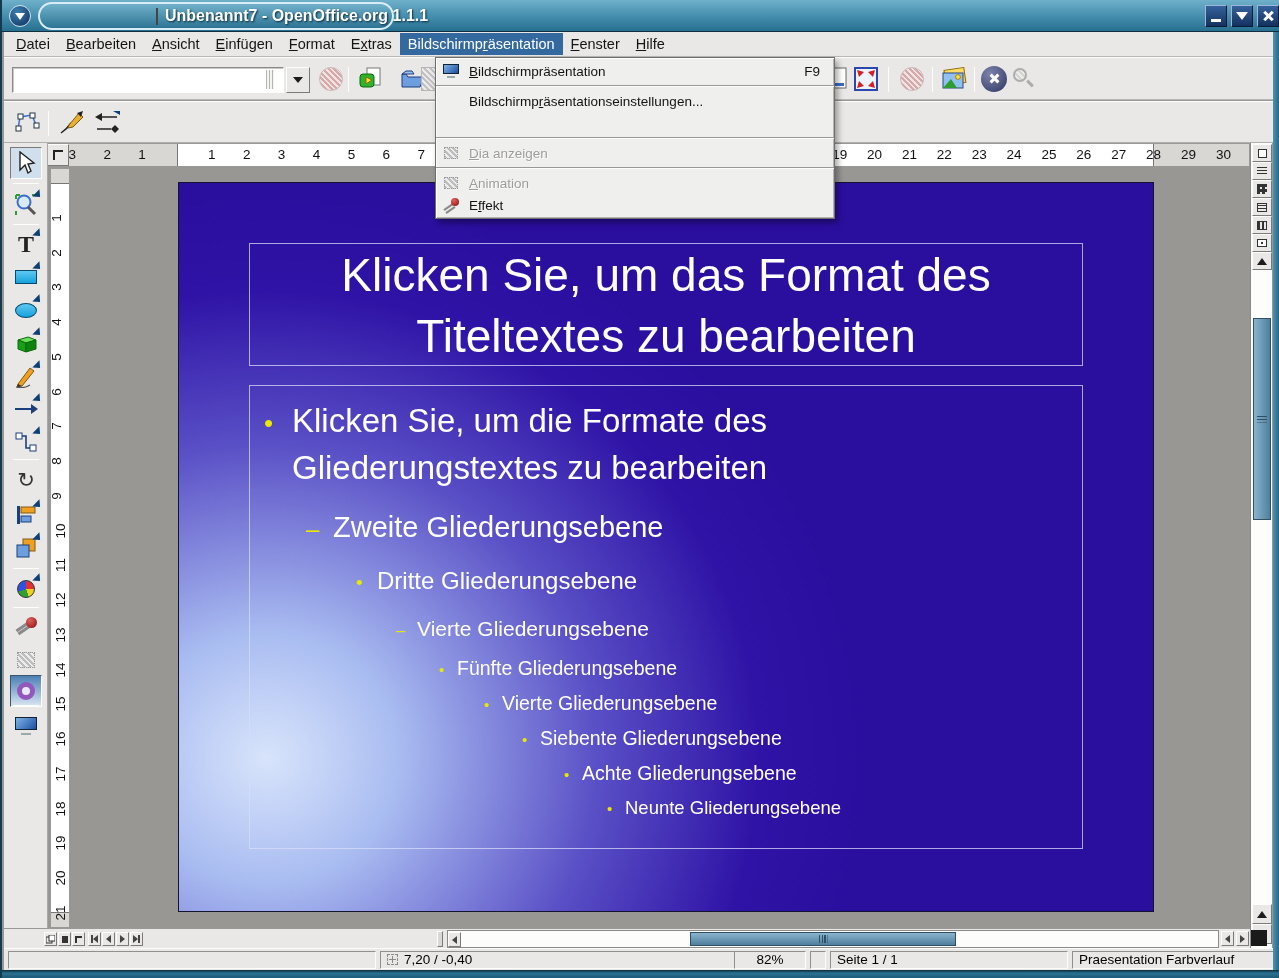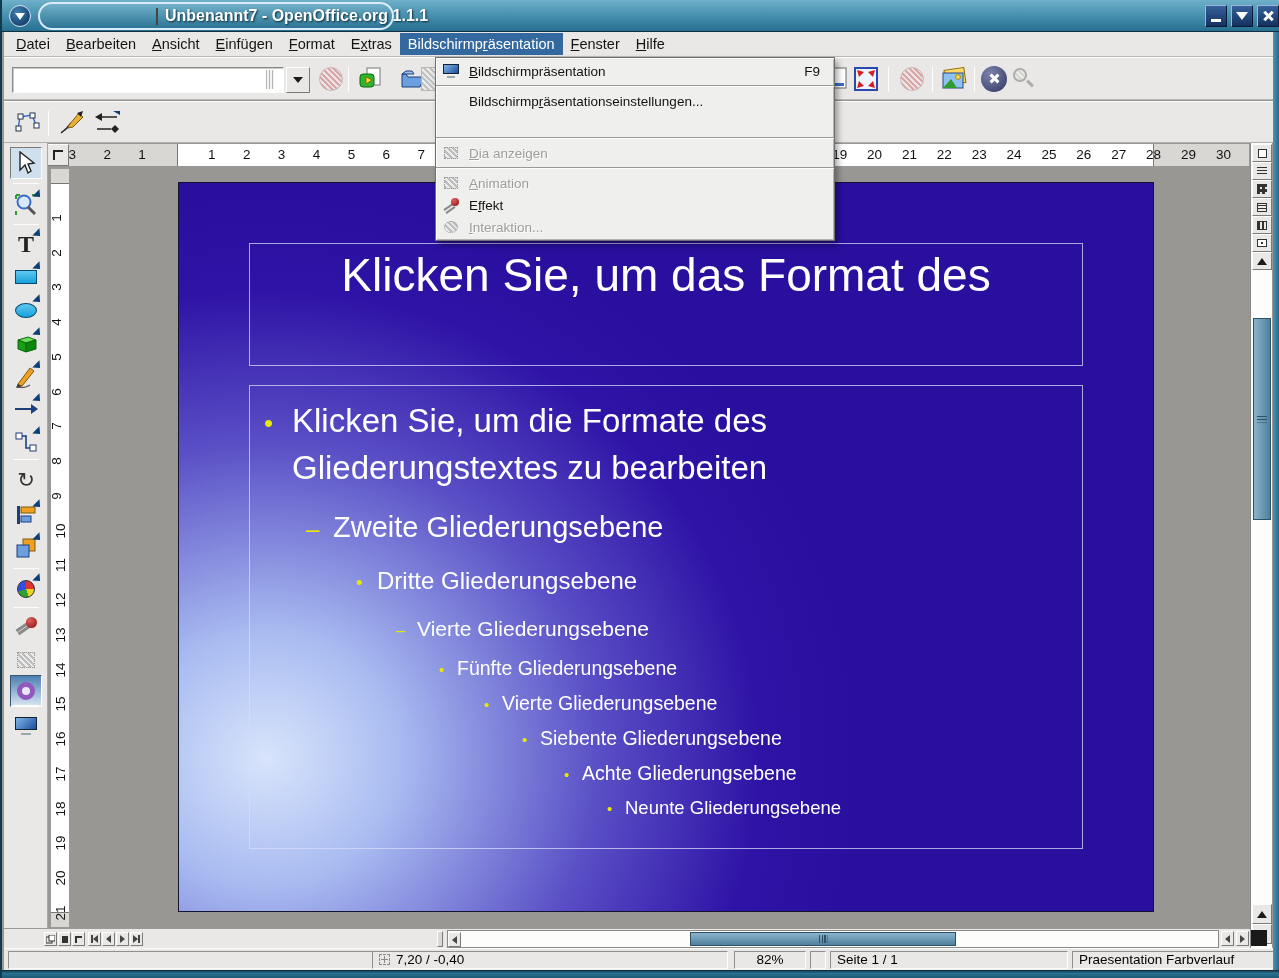--- a/index.html
+++ b/index.html
@@ -525,20 +525,21 @@
           <b style="width:22px;height:13px"></b>
           <i style="left:6px;width:10px"></i>
         </span>
     </div>
   </div>
 
   <div class="workarea">
     <div class="slide">
       <div class="tframe frame-title">
         <div>Klicken Sie, um das Format des</div>
+        <div>Titeltextes zu bearbeiten</div>
       </div>
       <div class="tframe frame-outline">
         <div class="oline lv1">
           <span class="ob">•</span>
           <span><span>Klicken Sie, um die Formate des</span><br><span>Gliederungstextes zu bearbeiten</span></span>
         </div>
         <div class="oline lv2">
           <span class="ob">–</span>
           <span>Zweite Gliederungsebene</span>
         </div>
@@ -641,26 +642,20 @@
     <div class="p-item">
       <span class="p-ico">
           <span class="mini-effect">
             <i></i>
             <i></i>
             <b></b>
           </span>
         </span>
       <span class="p-label"><span>E</span><span class="k">f</span><span>fekt</span></span>
     </div>
-    <div class="p-item disabled">
-      <span class="p-ico">
-          <span class="mini-hatch" style="border-radius:50%"></span>
-        </span>
-      <span class="p-label"><span></span><span class="k">I</span><span>nteraktion...</span></span>
-    </div>
   </div>
 
   <div class="tabstrip">
     <div class="ministrip-btn" style="left:40px">
       <svg width="9" height="9" viewBox="0 0 9 9">
           <rect x="0" y="2" width="6" height="6" fill="none" stroke="#333"></rect>
           <rect x="3" y="0" width="6" height="6" fill="#fff" stroke="#333"></rect>
         </svg>
     </div>
     <div class="ministrip-btn" style="left:54px">
@@ -694,21 +689,21 @@
         <span class="tri-l"></span>
       </div>
     <div class="ministrip-btn" style="left:1232px;top:2px;height:15px">
         <span class="tri-r"></span>
       </div>
   </div>
   <div class="corner-black"></div>
 
   <div class="statusbar">
     <div class="sb-field" style="left:4px;width:368px"></div>
-    <div class="sb-field" style="left:368px;width:356px">
+    <div class="sb-field" style="left:376px;width:356px">
       <span class="pos-ico"></span><span>7,20 / -0,40</span>
     </div>
     <div class="sb-field" style="left:730px;width:72px;text-align:center"><span>82%</span></div>
     <div class="sb-field" style="left:806px;width:16px"></div>
     <div class="sb-field" style="left:826px;width:238px"><span>Seite 1 / 1</span></div>
     <div class="sb-field" style="left:1068px;width:204px"><span>Praesentation Farbverlauf</span></div>
   </div>
 
   <div class="frame-bottom"></div>
   <div class="frame-right"></div>

